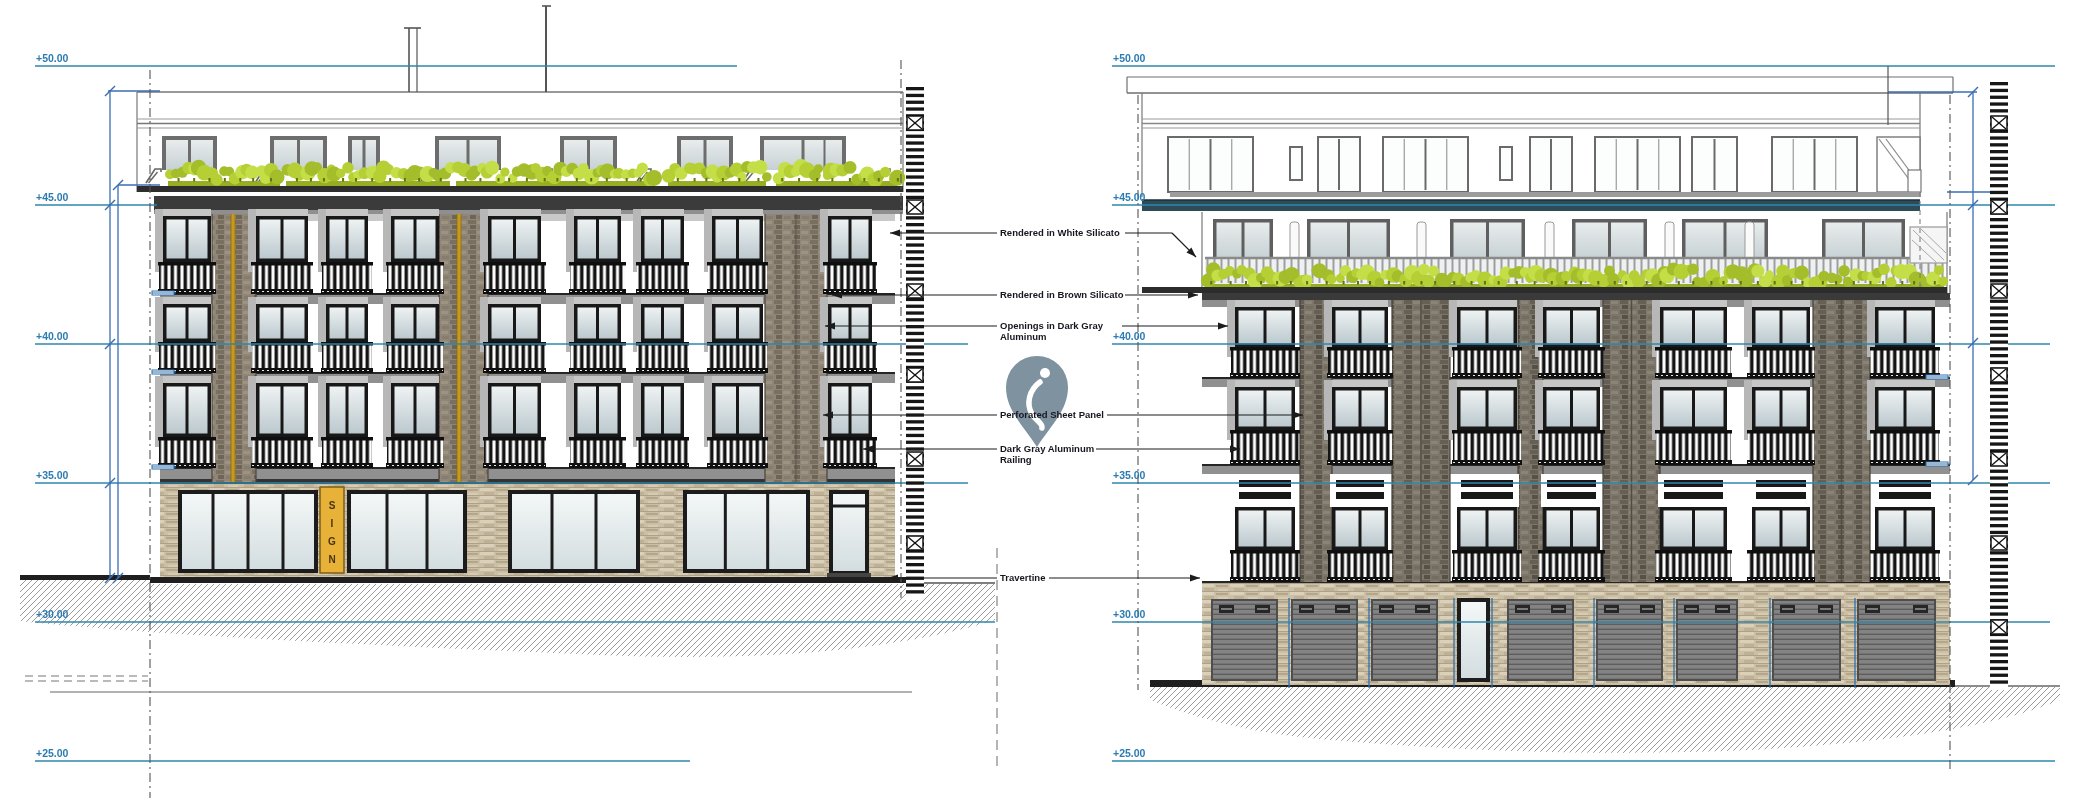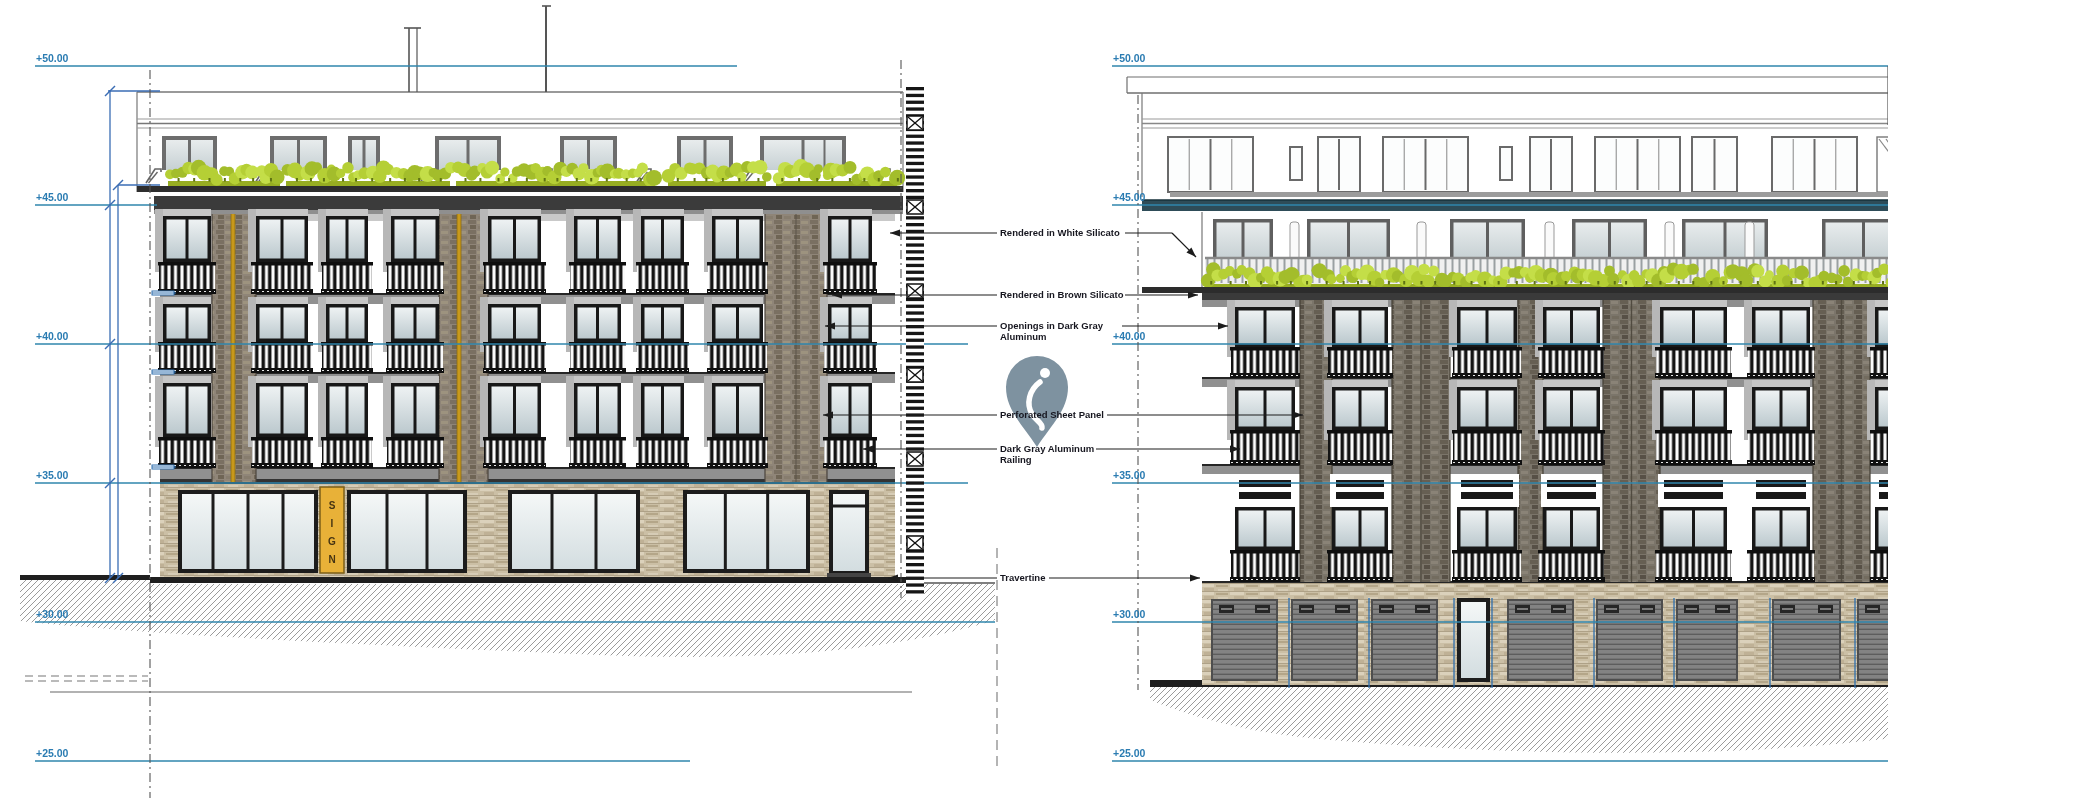--- a/index.html
+++ b/index.html
@@ -1,16 +1,16 @@
 <!DOCTYPE html>
 <html><head>
 <meta charset="utf-8">
 <style>
   html,body{margin:0;padding:0;background:#ffffff;}
-  #stage{width:1888px;height:800px;position:relative;background:#fff;overflow:hidden;}
+  #stage{width:2080px;height:800px;position:relative;background:#fff;overflow:hidden;}
   svg{display:block;}
   text{font-family:"Liberation Sans","DejaVu Sans",sans-serif;}
   .lvl{font-size:10.5px;font-weight:bold;fill:#2b7cb2;}
   .ann{font-size:9.5px;font-weight:bold;fill:#16161f;}
   .sign-letter{font-size:10px;font-weight:bold;fill:#463413;text-anchor:middle;}
 </style>
 </head>
 <body>
 
 <div id="stage">

